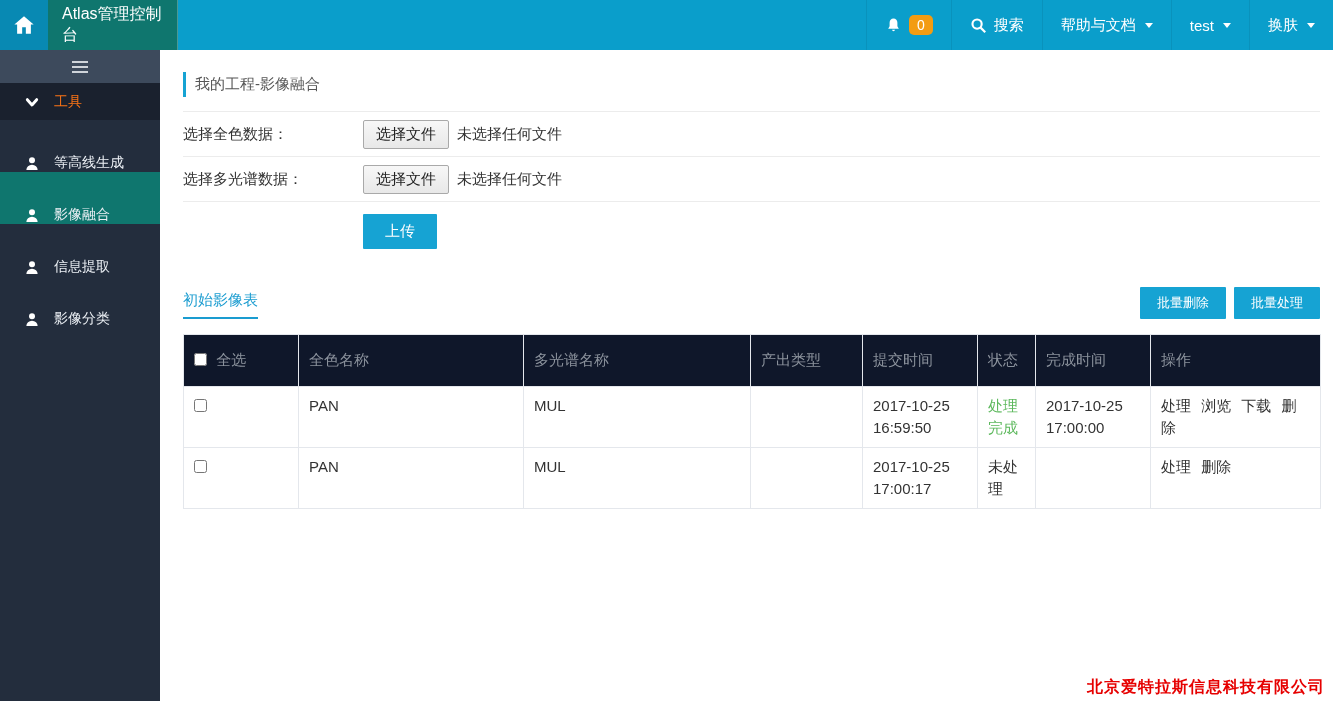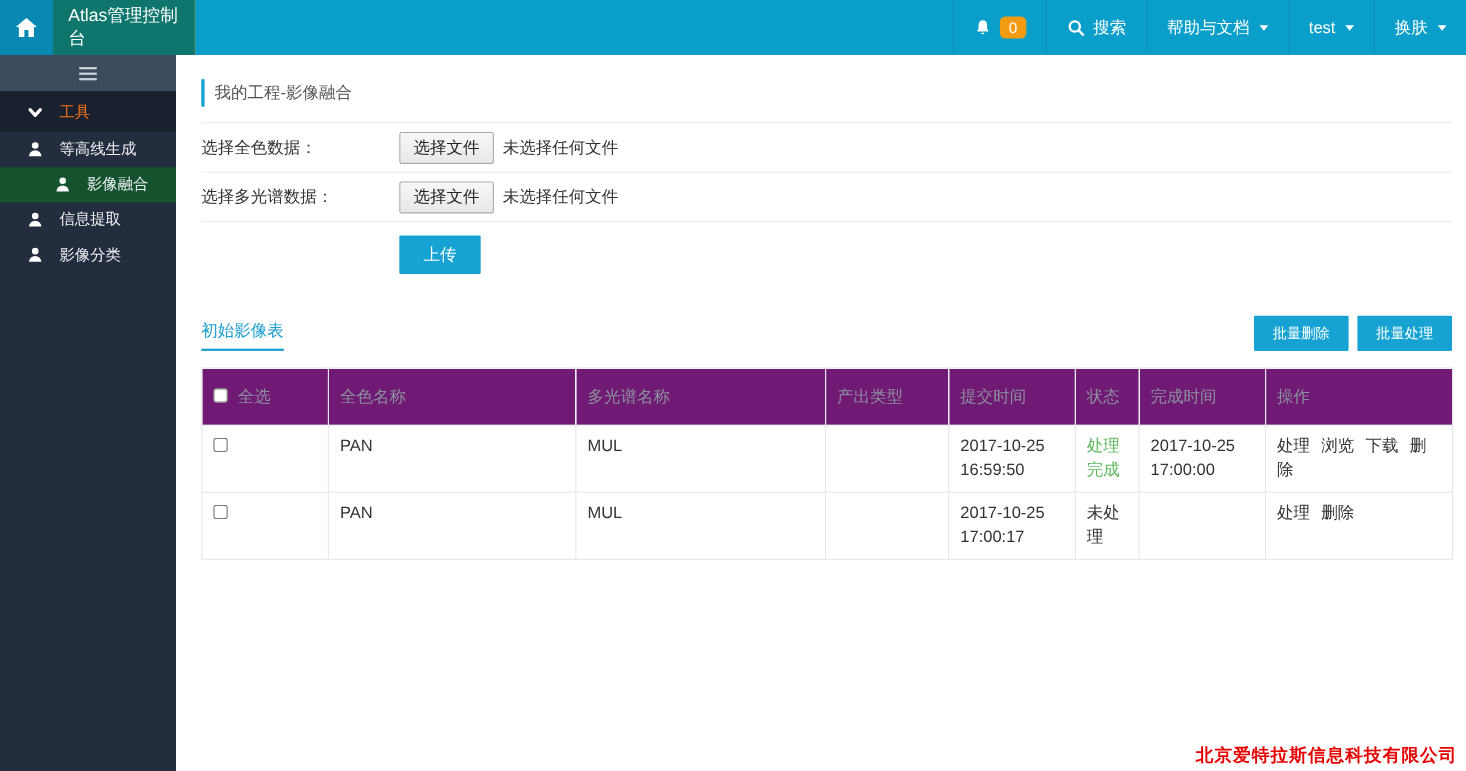--- a/index.html
+++ b/index.html
@@ -21,23 +21,23 @@
   .caret { display:inline-block; width:0; height:0; border-left:4px solid transparent;
     border-right:4px solid transparent; border-top:5px solid #fff; margin-left:2px; }
 
   
   .sidebar { position:fixed; top:50px; left:0; bottom:0; width:160px; background:#232d3d; }
   .sidebar-strip { height:33px; background:#3d4a5c; display:flex; align-items:center;
     justify-content:center; cursor:pointer; }
   .hamburger span { display:block; width:16px; height:2px; background:#cfd4da; margin:3px 0; }
   .side-group { height:37px; background:#1a212e; color:#f97316; font-size:14px;
     display:flex; align-items:center; cursor:pointer; }
-  .side-item { height:32px; color:#ecf0f5; font-size:14px; display:flex;
-    align-items:center; cursor:pointer; }
-  .side-item.active { background:#14532d;padding-left:25px; }
+  .side-item { height:52px; color:#ecf0f5; font-size:14px; display:flex;
+    align-items:flex-end; cursor:pointer; }
+  .side-item.active { background:#0f766e; }
   .side-icon { width:28px; margin-left:18px; margin-right:8px; display:flex;
     align-items:center; justify-content:center; flex:0 0 28px; }
 
   
   .content { margin-left:160px; padding:22px 13px 0 23px; position:relative; }
   .page-title { font-size:15px; color:#555; border-left:3px solid #16a3d3;
     padding:3px 0 3px 9px; }
   .title-rule { border:none; border-top:1px solid #ececec; margin:14px 0 0 0; }
 
   .form-row { display:flex; align-items:center; height:45px;
@@ -56,21 +56,21 @@
     border-bottom:2px solid #1a9cd0; padding-bottom:7px; cursor:pointer; }
   .table-bar .grow { flex:1; }
   .batch-btn { background:#16a3d3; color:#fff; border:none; font-size:13px;
     padding:7px 17px; margin-left:8px; cursor:pointer; border-radius:1px;
     font-family:inherit; }
 
   table.data { margin-top:15px; width:1137px; border-collapse:collapse;
     table-layout:fixed; font-size:15px; color:#333; }
   table.data th, table.data td { border:1px solid #e4e7ec; text-align:left;
     vertical-align:top; padding:8px 10px; overflow:hidden; }
-  table.data th { background:#701a75; color:#8b929c; font-weight:normal;
+  table.data th { background:#0f172a; color:#8b929c; font-weight:normal;
     height:36px; vertical-align:middle; padding:16px 10px; }
   table.data td { height:61px; line-height:22px; }
   .status-cell { }
   .action-link { margin-right:6px; cursor:pointer; }
   .action-link:last-child { margin-right:0; }
   input[type=checkbox] { width:13px; height:13px; vertical-align:-1px; cursor:pointer; }
   th .hd-label { margin-left:5px; }
 
   .company { position:fixed; right:8px; bottom:3px; color:#e60000;
     font-family:"DejaVu Serif","Liberation Serif",serif; font-weight:bold;

